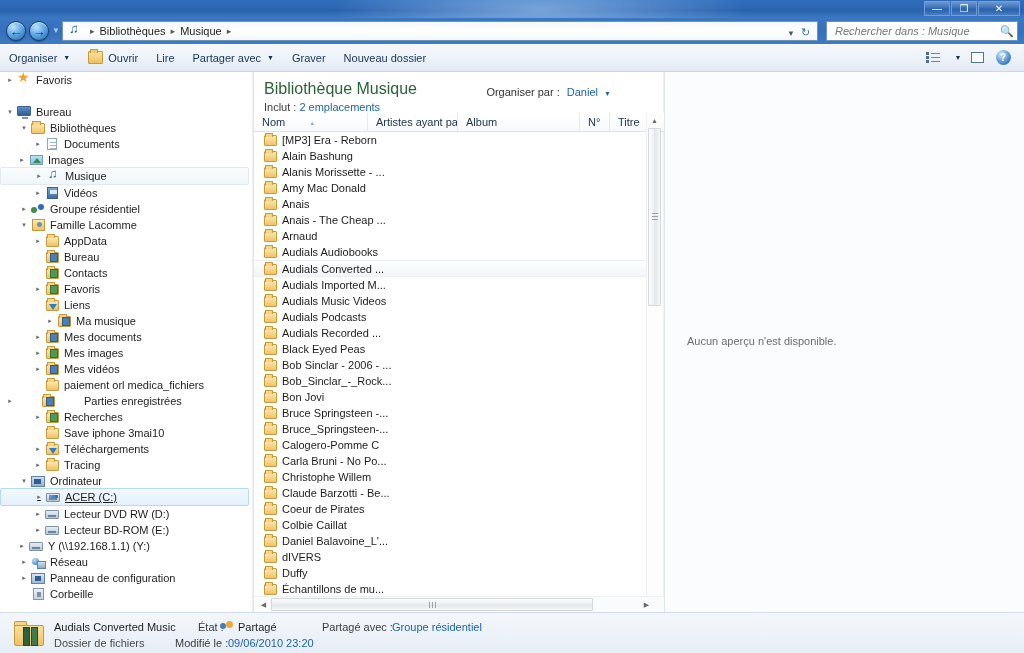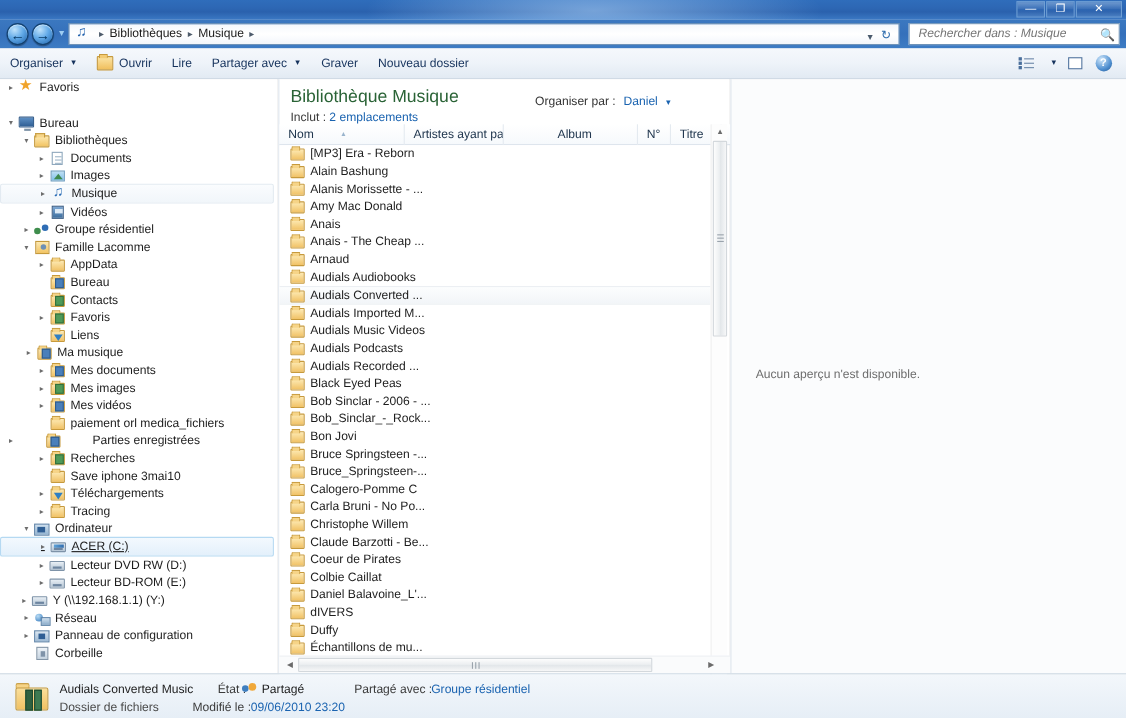--- a/index.html
+++ b/index.html
@@ -487,21 +487,21 @@
         </span>
         <span class="tlabel">Bibliothèques</span>
       </div>
       <div class="tnode" style="padding-left: 32px;">
         <span class="tw">▸</span>
         <span class="ticon">
           <span class="ic-doc"></span>
         </span>
         <span class="tlabel">Documents</span>
       </div>
-      <div class="tnode" style="padding-left: 32px;">
+      <div class="tnode" style="padding-left: 16px;">
         <span class="tw">▸</span>
         <span class="ticon">
           <span class="ic-img"></span>
         </span>
         <span class="tlabel">Images</span>
       </div>
       <div class="tnode hover-row" style="padding-left: 32px;">
         <span class="tw">▸</span>
         <span class="ticon"><span class="ic-music"></span></span>
         <span class="tlabel">Musique</span>
@@ -555,21 +555,21 @@
         </span>
         <span class="tlabel">Favoris</span>
       </div>
       <div class="tnode" style="padding-left: 32px;">
         <span class="tw"></span>
         <span class="ticon">
           <span class="ic-folder arrow"></span>
         </span>
         <span class="tlabel">Liens</span>
       </div>
-      <div class="tnode" style="padding-left: 20px;">
+      <div class="tnode" style="padding-left: 44px;">
         <span class="tw">▸</span>
         <span class="ticon">
           <span class="ic-folder blue"></span>
         </span>
         <span class="tlabel">Ma musique</span>
       </div>
       <div class="tnode" style="padding-left: 32px;">
         <span class="tw">▸</span>
         <span class="ticon">
           <span class="ic-folder blue"></span>
@@ -699,21 +699,21 @@
     </div>
     <div id="organize-by">
       <span>Organiser par :</span>
       <b>Daniel</b>
       <span id="organize-caret">▼</span>
     </div>
 
     <div id="col-header">
         <div class="col" style="width: 114px; flex: 0 0 114px;"><span>Nom</span><span class="sortmark">▴</span></div>
         <div class="col" style="width: 90px; flex: 0 0 90px;"><span>Artistes ayant parti...</span></div>
-        <div class="col" style="width: 122px; flex: 0 0 122px; text-align: center;"><span>Album</span></div>
+        <div class="col" style="width: 122px; flex: 0 0 122px;"><span>Album</span></div>
         <div class="col" style="width: 30px; flex: 0 0 30px;"><span>N°</span></div>
         <div class="col" style="width: 46px; flex: 0 0 46px;"><span>Titre</span></div>
       </div>
     <div id="filelist">
         <div class="frow">
           <span class="ficon">
             <span class="ic-folder"></span>
           </span>
           <span class="flabel">[MP3] Era - Reborn</span>
         </div>

